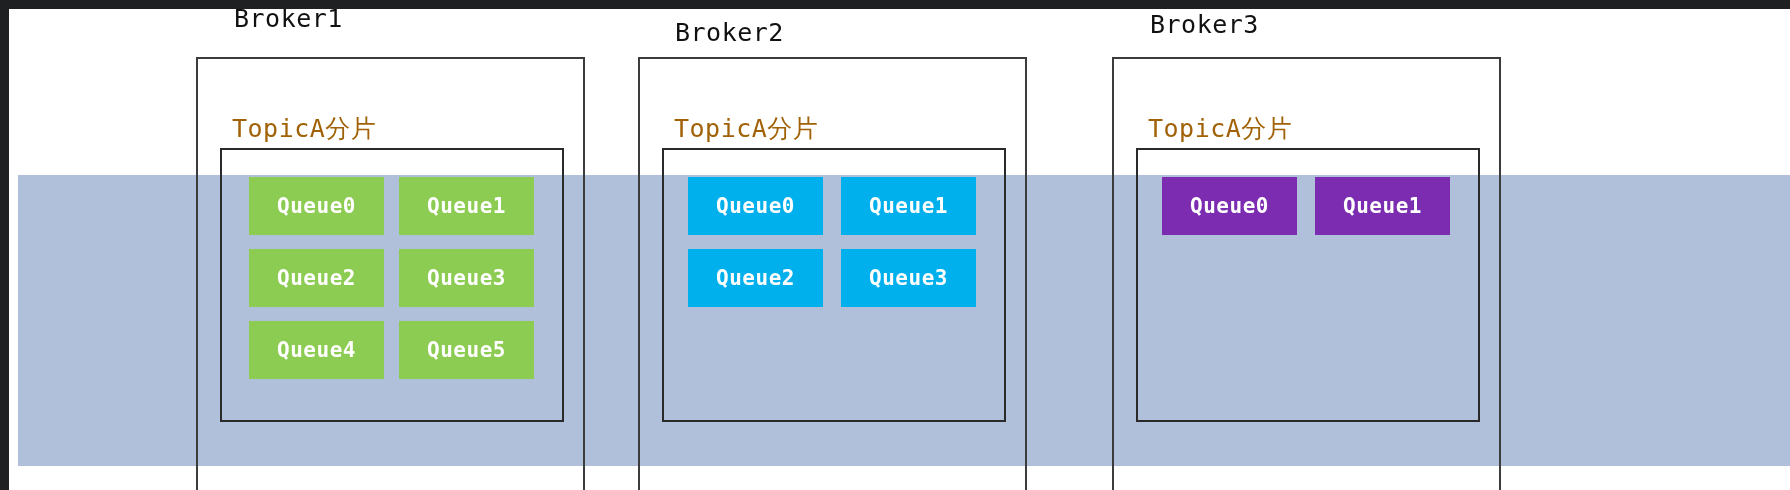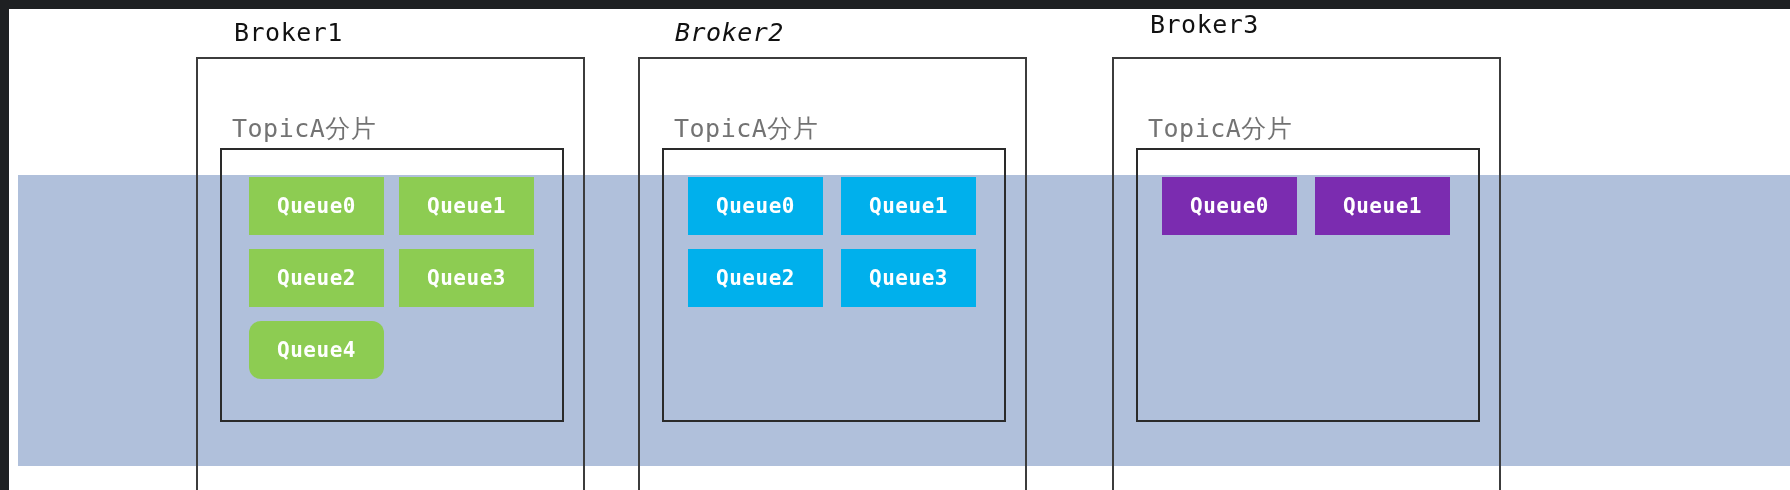--- a/index.html
+++ b/index.html
@@ -77,21 +77,21 @@
   
   .shard {
     position: absolute;
     border: 2px solid #2a2a2a;
     background: transparent;
     z-index: 14;
   }
   .shard-title {
     position: absolute;
     font-size: 25px;
-    color: #737373;
+    color: #a16207;
     white-space: nowrap;
     z-index: 16;
     letter-spacing: 0.5px;
   }
 
   
   .queue {
     position: absolute;
     display: flex;
     align-items: center;
@@ -107,33 +107,34 @@
   .q-blue   { background: #00b0ec; }
   .q-purple { background: #7b2cb0; }
 </style>
 </head>
 <body>
 
 <div id="canvas">
 
   <div class="topic-band"></div>
 
-  <div class="broker-title" style="left:234px; top:18px;">Broker1</div>
+  <div class="broker-title" style="left:234px; top:4px;">Broker1</div>
   <div class="broker" style="left:196px; top:57px; width:385px; height:433px;"></div>
 
   <div class="shard-title" style="left:232px; top:112px;">TopicA分片</div>
   <div class="shard" style="left:220px; top:148px; width:340px; height:270px;"></div>
 
   <div class="queue q-green" style="left:249px; top:177px; width:135px; height:58px;">Queue0</div>
   <div class="queue q-green" style="left:399px; top:177px; width:135px; height:58px;">Queue1</div>
   <div class="queue q-green" style="left:249px; top:249px; width:135px; height:58px;">Queue2</div>
   <div class="queue q-green" style="left:399px; top:249px; width:135px; height:58px;">Queue3</div>
-  <div class="queue q-green" style="left:249px; top:321px; width:135px; height:58px;border-radius:12px;">Queue4</div>
+  <div class="queue q-green" style="left:249px; top:321px; width:135px; height:58px;">Queue4</div>
+  <div class="queue q-green" style="left:399px; top:321px; width:135px; height:58px;">Queue5</div>
 
-  <div class="broker-title" style="left:675px; top:18px;font-style:italic;">Broker2</div>
+  <div class="broker-title" style="left:675px; top:18px;">Broker2</div>
   <div class="broker" style="left:638px; top:57px; width:385px; height:433px;"></div>
 
   <div class="shard-title" style="left:674px; top:112px;">TopicA分片</div>
   <div class="shard" style="left:662px; top:148px; width:340px; height:270px;"></div>
 
   <div class="queue q-blue" style="left:688px; top:177px; width:135px; height:58px;">Queue0</div>
   <div class="queue q-blue" style="left:841px; top:177px; width:135px; height:58px;">Queue1</div>
   <div class="queue q-blue" style="left:688px; top:249px; width:135px; height:58px;">Queue2</div>
   <div class="queue q-blue" style="left:841px; top:249px; width:135px; height:58px;">Queue3</div>
 

